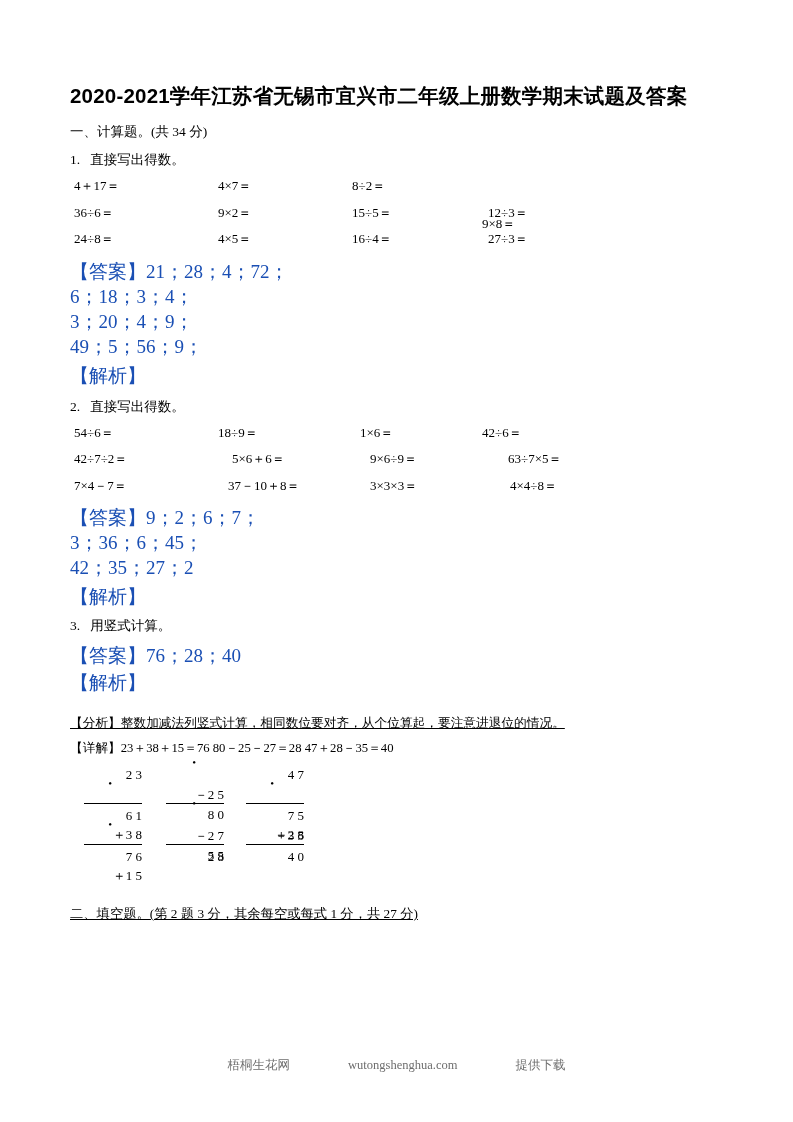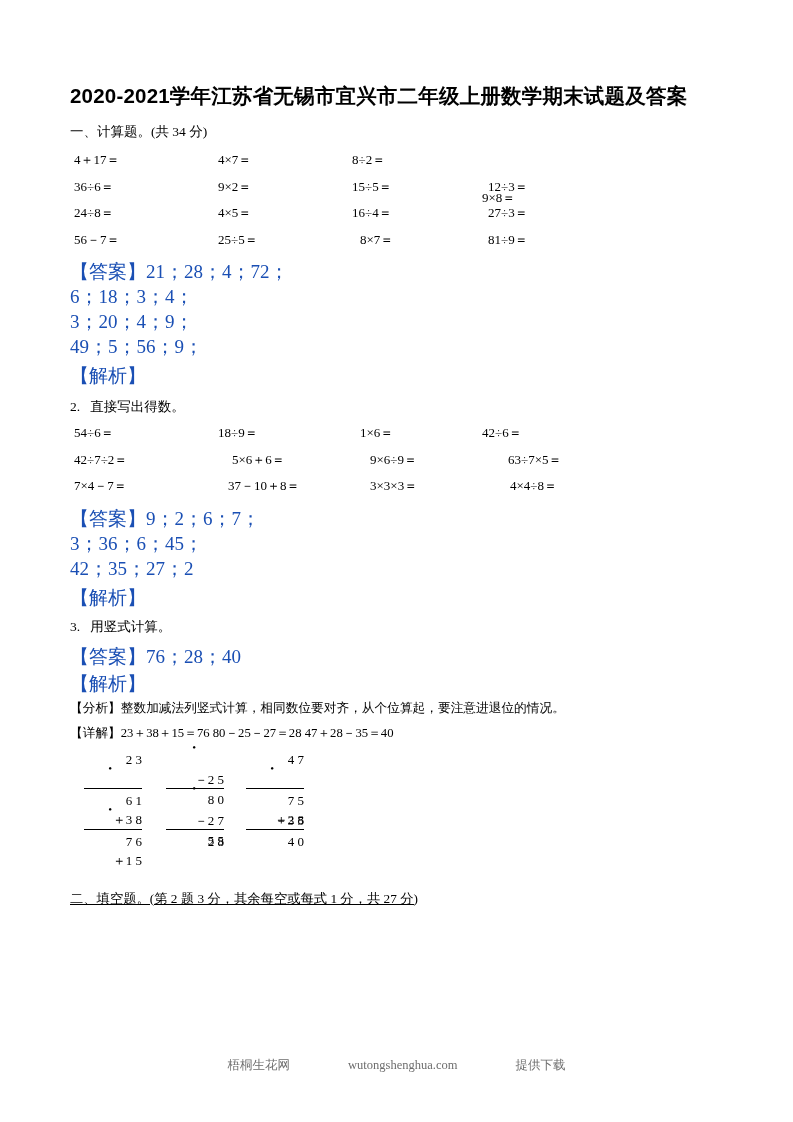--- a/index.html
+++ b/index.html
@@ -122,45 +122,43 @@
 </style>
 </head>
 <body>
 
 <div class="page">
 
   <h1 class="doc-title">2020-2021学年江苏省无锡市宜兴市二年级上册数学期末试题及答案</h1>
 
   <div class="section-head">一、计算题。(共 34 分)</div>
 
+  <div class="qline">
+    <span class="qnum">1.</span>
+    &nbsp;&nbsp;<span>直接写出得数。</span>
+  </div>
 
   <div class="exprow">
     <span class="cell" style="left:4px;">4＋17＝</span>
     <span class="cell" style="left:148px;">4×7＝</span>
     <span class="cell" style="left:282px;">8÷2＝</span>
     <span class="cell" style="left:412px;margin-top:38px;">9×8＝</span>
   </div>
   <div class="exprow">
     <span class="cell" style="left:4px;">36÷6＝</span>
     <span class="cell" style="left:148px;">9×2＝</span>
     <span class="cell" style="left:282px;">15÷5＝</span>
     <span class="cell" style="left:418px;">12÷3＝</span>
   </div>
   <div class="exprow">
     <span class="cell" style="left:4px;">24÷8＝</span>
     <span class="cell" style="left:148px;">4×5＝</span>
     <span class="cell" style="left:282px;">16÷4＝</span>
     <span class="cell" style="left:418px;">27÷3＝</span>
   </div>
-  <div class="exprow">
-    <span class="cell" style="left:4px;">56－7＝</span>
-    <span class="cell" style="left:148px;">25÷5＝</span>
-    <span class="cell" style="left:290px;">8×7＝</span>
-    <span class="cell" style="left:418px;">81÷9＝</span>
-  </div>
 
   <div class="ans" style="margin-top:6px;">
     <span>【答案】</span><span>21；28；4；72；</span>
   </div>
   <div class="ans"><span>6；18；3；4；</span></div>
   <div class="ans"><span>3；20；4；9；</span></div>
   <div class="ans"><span>49；5；56；9；</span></div>
   <div class="ans" style="margin-top:4px;">【解析】</div>
 
   <div class="qline" style="margin-top:6px;">
@@ -198,21 +196,21 @@
     <span class="qnum">3.</span>
     &nbsp;&nbsp;<span>用竖式计算。</span>
   </div>
 
 
   <div class="ans" style="margin-top:4px;">
     <span>【答案】</span><span>76；28；40</span>
   </div>
   <div class="ans" style="margin-top:2px;">【解析】</div>
 
-  <div class="analysis" style="margin-top:0;">【分析】整数加减法列竖式计算，相同数位要对齐，从个位算起，要注意进退位的情况。</div>
+  <div class="analysis" style="margin-top:16px;text-decoration:underline;">【分析】整数加减法列竖式计算，相同数位要对齐，从个位算起，要注意进退位的情况。</div>
   <div class="analysis">【详解】23＋38＋15＝76   80－25－27＝28   47＋28－35＝40</div>
 
   <div class="vertical-wrap">
 
     <div class="vcol" style="left:10px;">
       <div class="row">2 3</div>
       <div class="row">
         <span class="dot" style="right:30px; top:-6px;">•</span>
         <span>＋3 8</span>
       </div>

